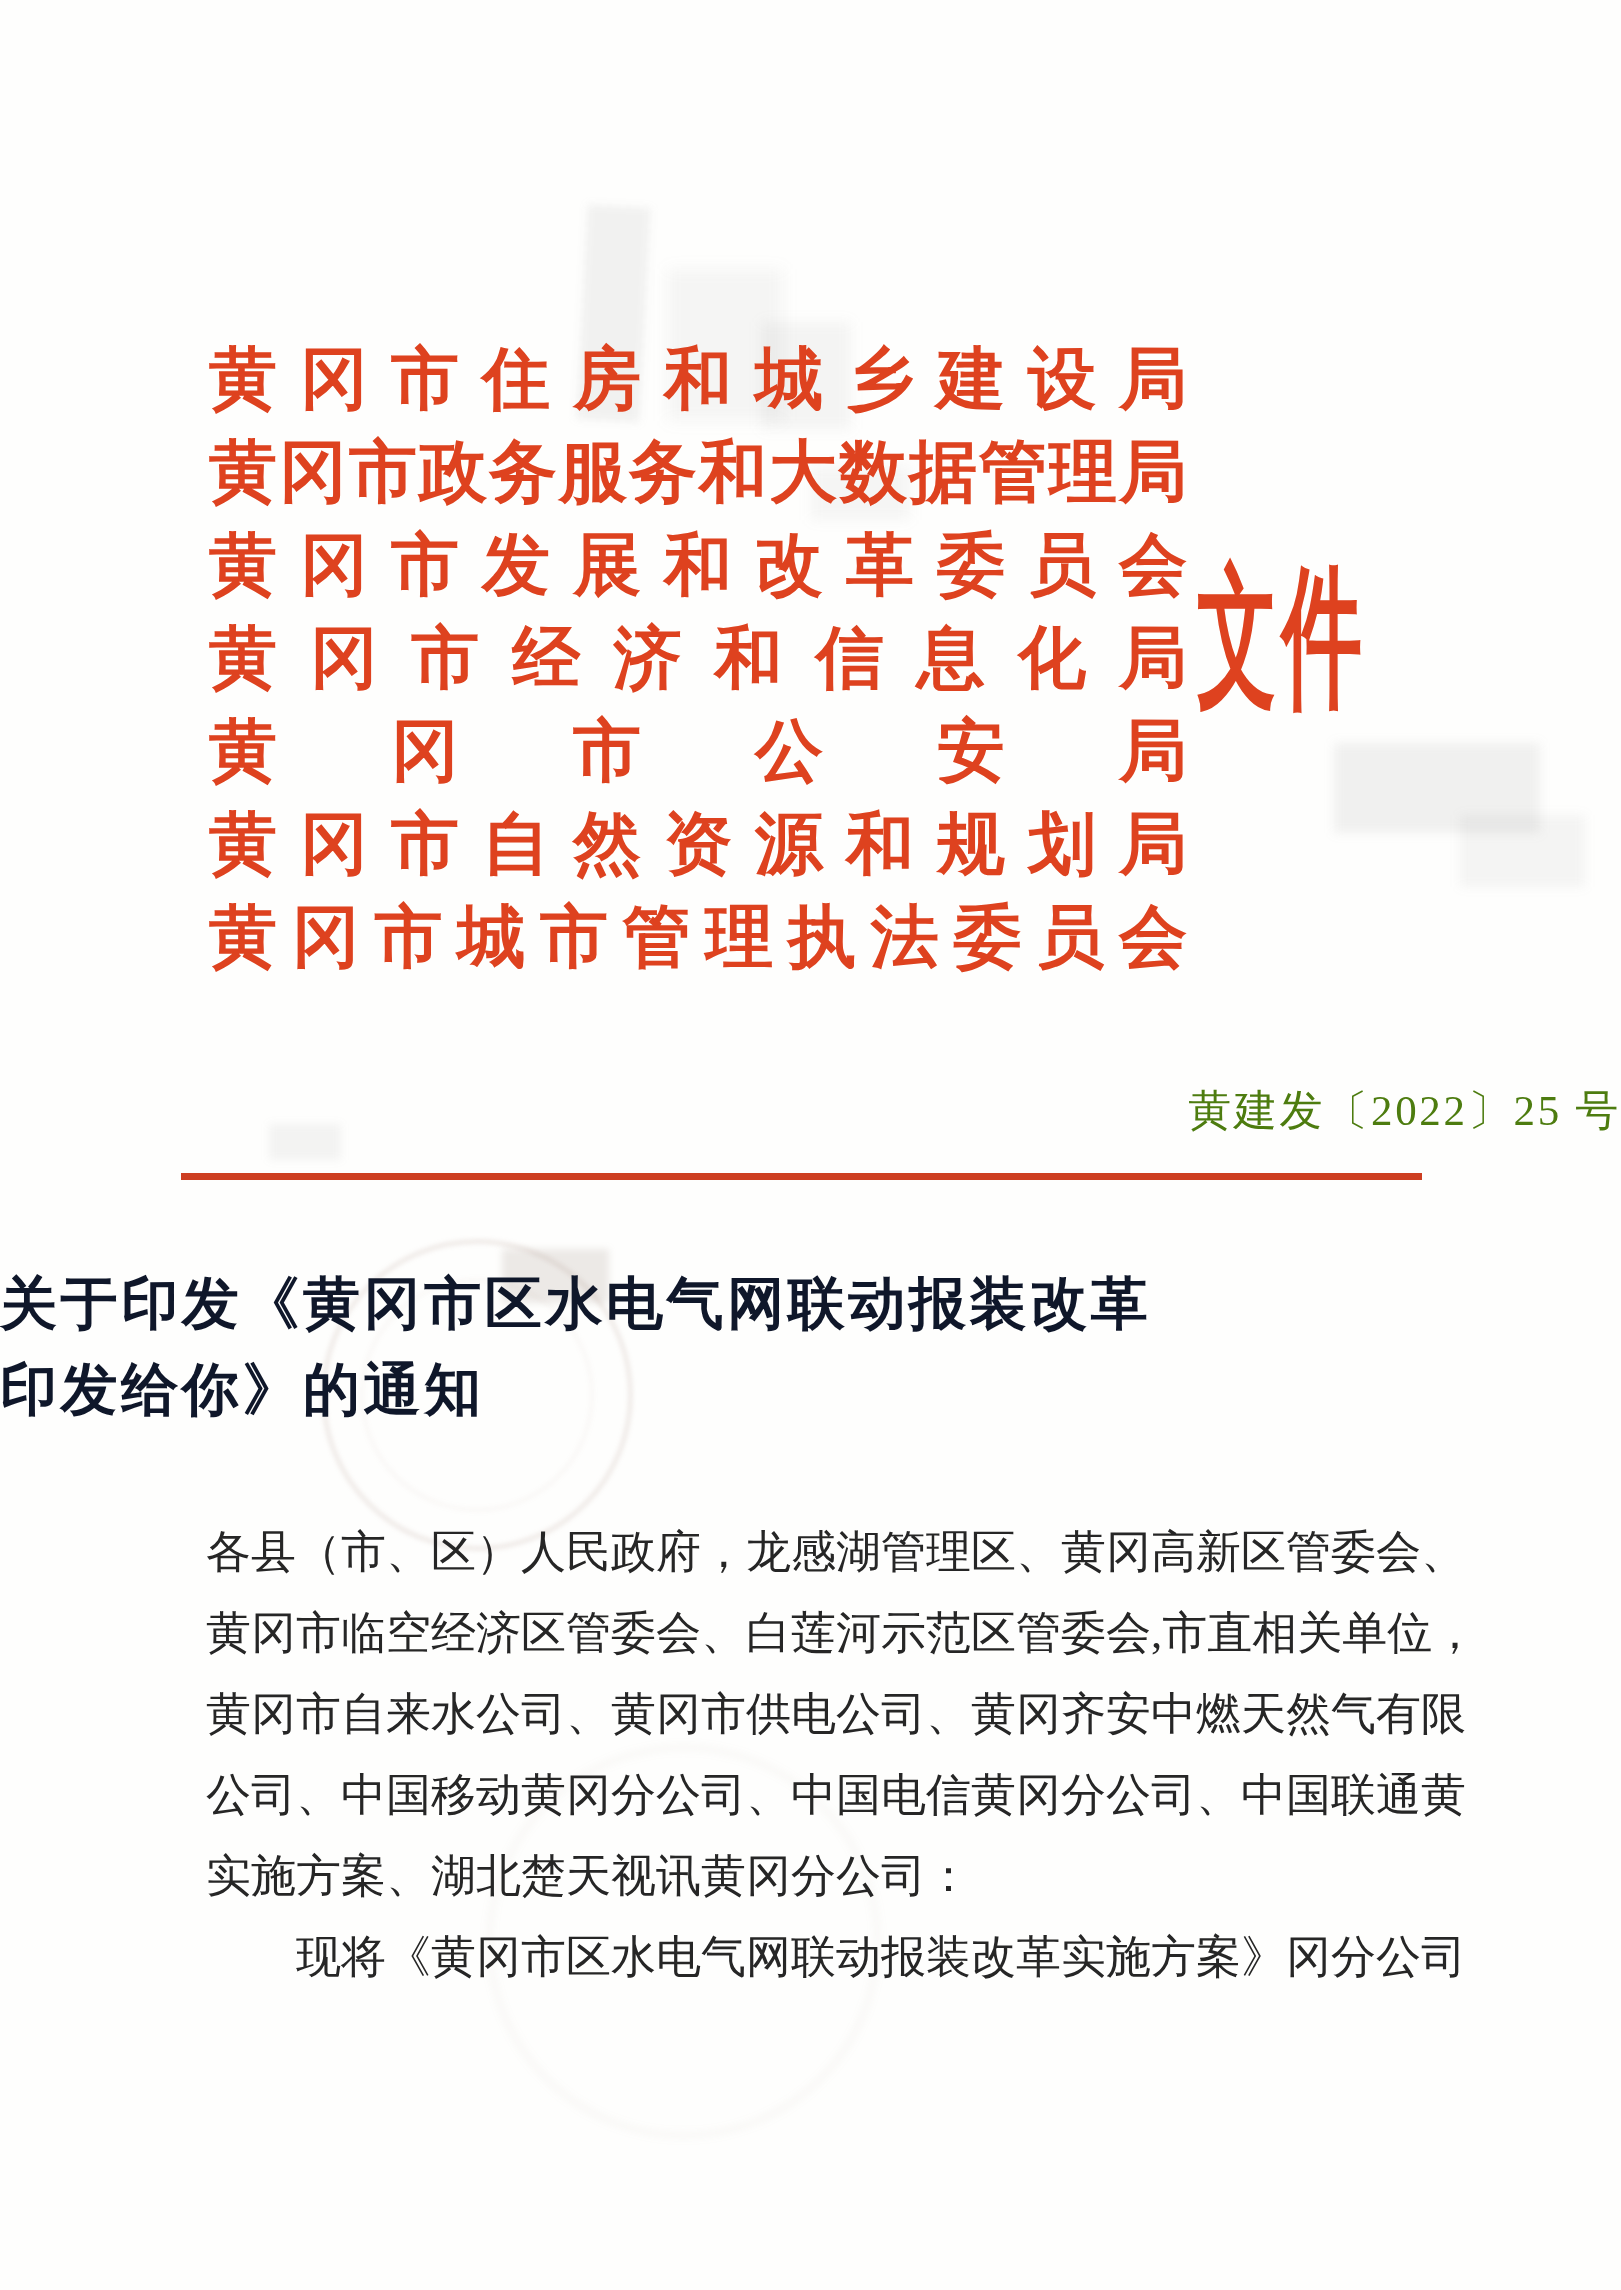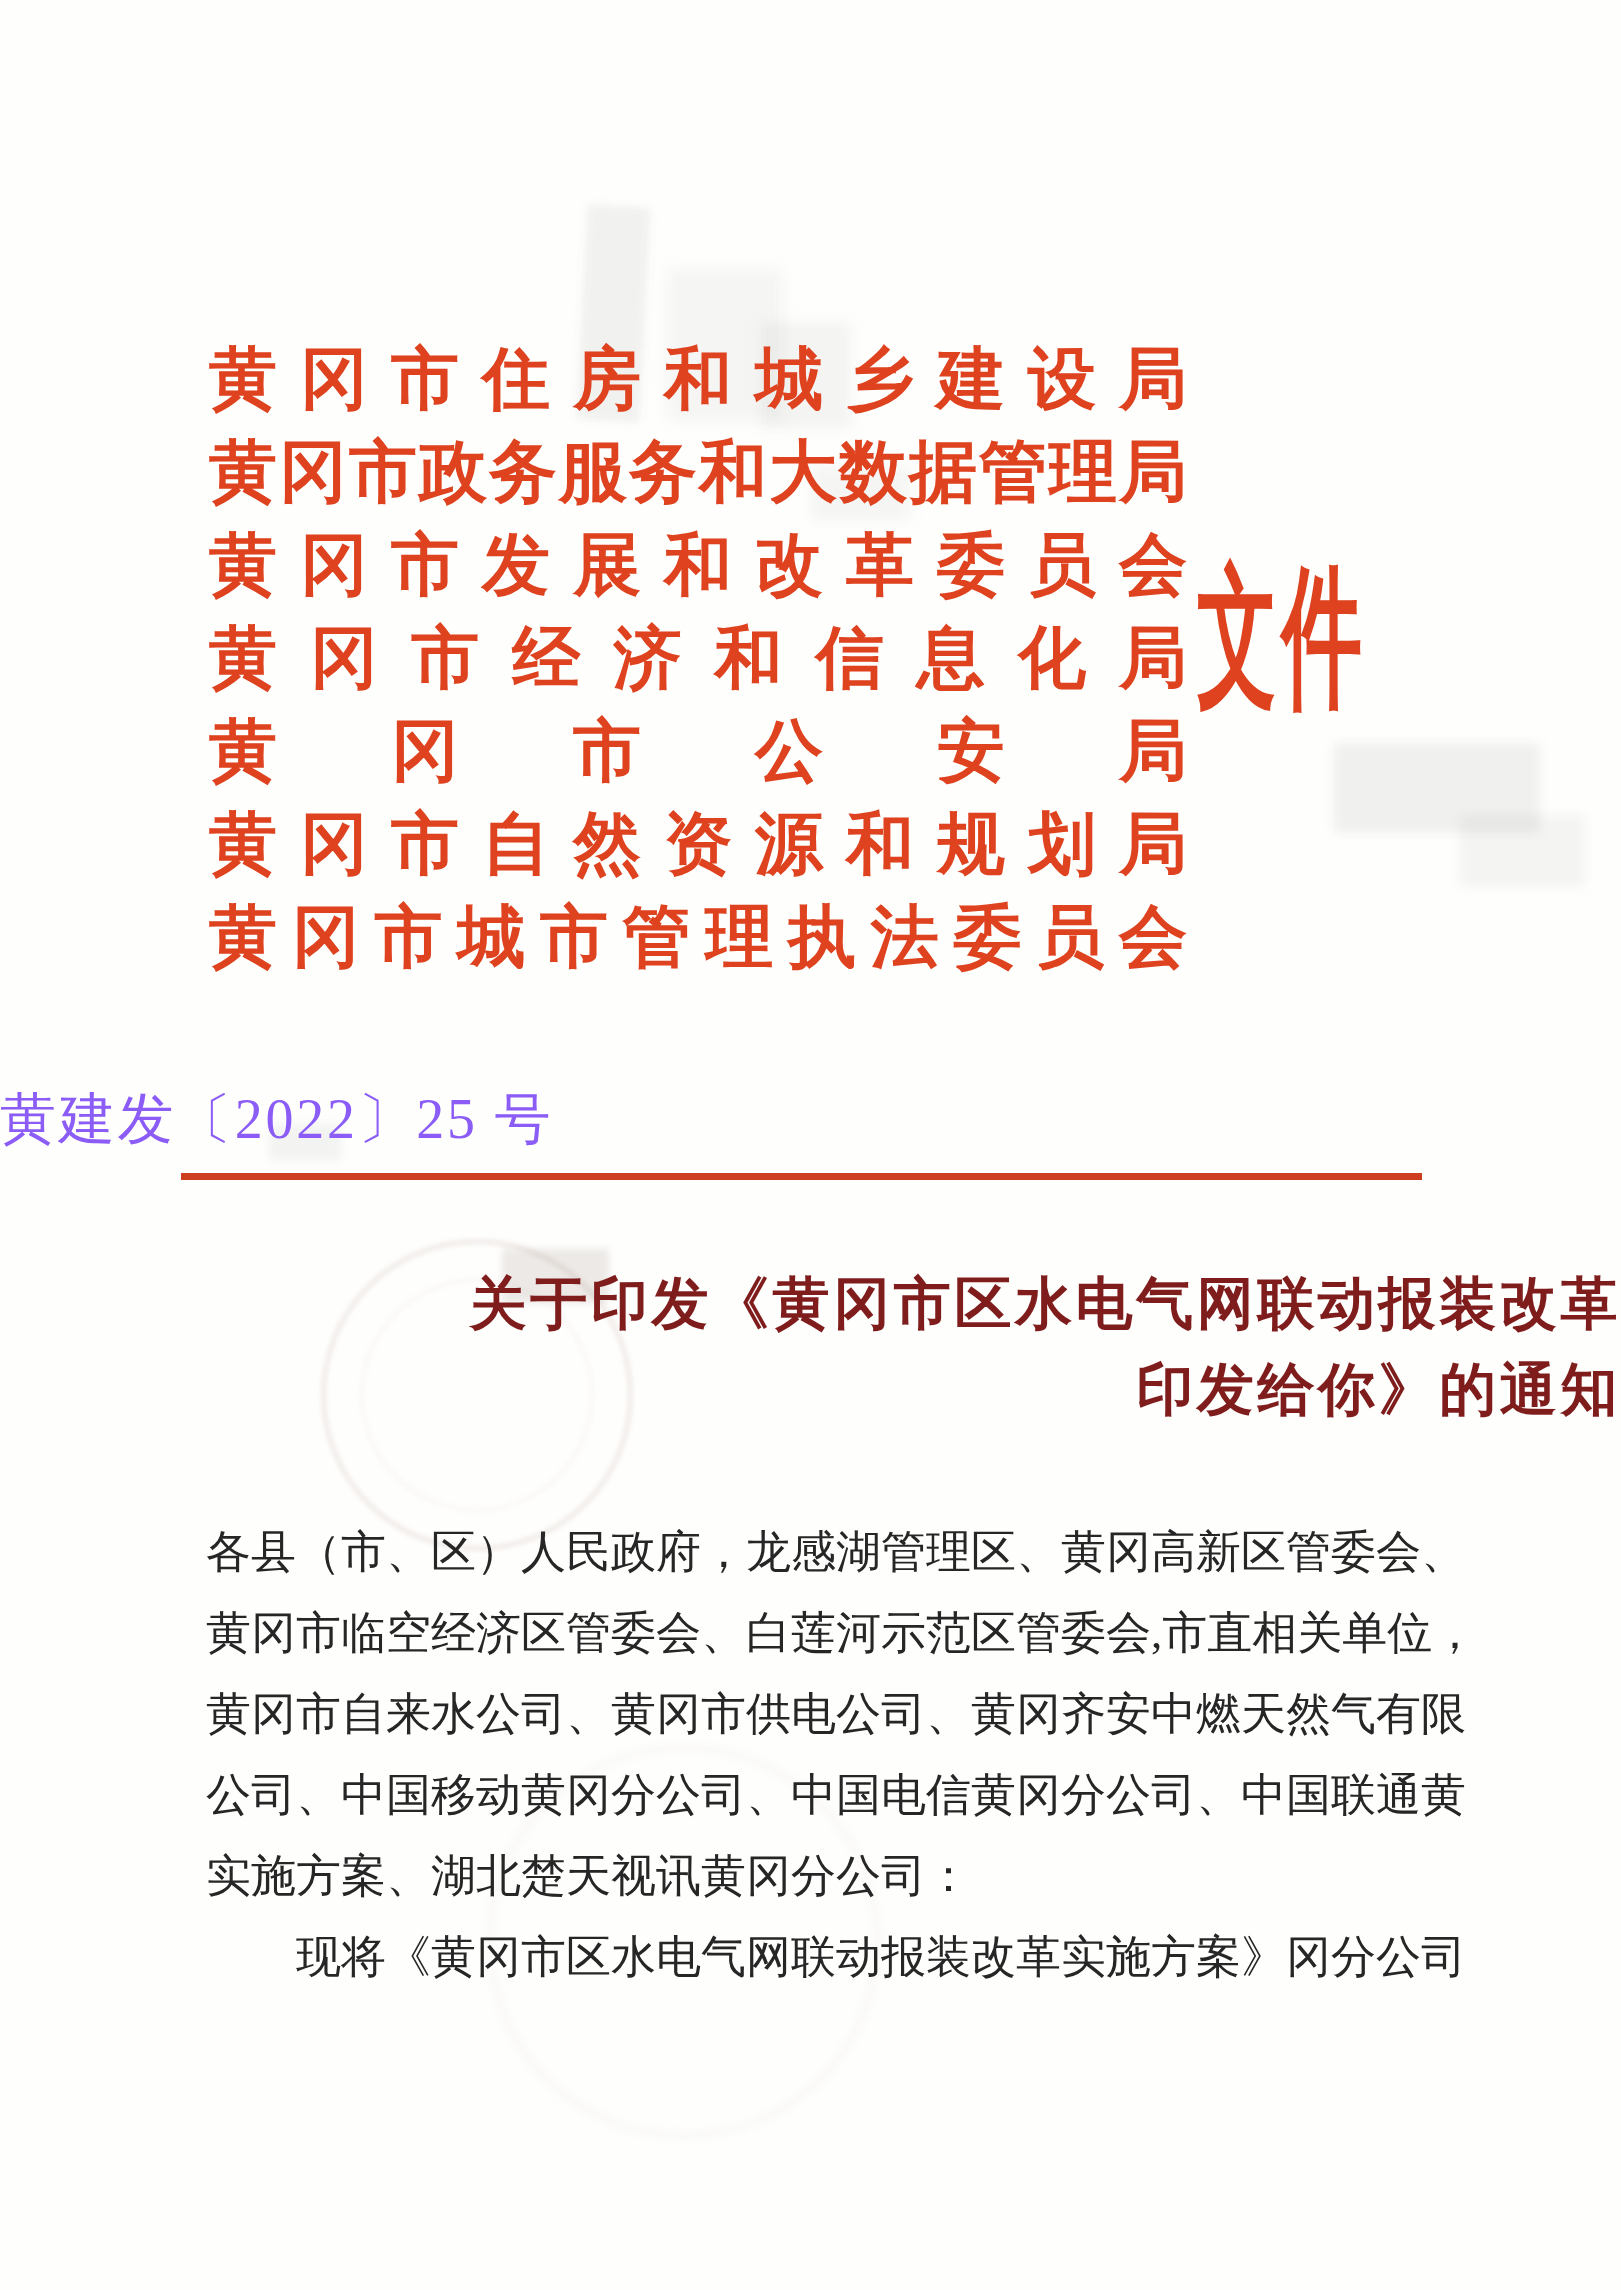--- a/index.html
+++ b/index.html
@@ -27,36 +27,36 @@
     position:absolute;left:1197px;top:561px;
     font-size:154px;font-weight:bold;line-height:1;
     letter-spacing:9px;
     color:var(--accent,#de421f);
     transform:scaleX(.52);transform-origin:left top;
     white-space:nowrap;
   }
   
   .doc-number{
     position:absolute;left:0;right:0;top:1082px;
-    text-align:left;
-    font-size:56px;letter-spacing:2.7px;
-    color:#8b5cf6;
+    text-align:right;
+    font-size:43px;letter-spacing:2.7px;
+    color:#4d7c0f;
   }
   
   .red-rule{
     position:absolute;left:181px;top:1173px;
     width:1241px;height:7.2px;
     background:var(--rule,#cd3e21);
   }
   
   .doc-title{
     position:absolute;left:0;right:0;top:1261px;
-    text-align:right;
+    text-align:left;
     font-size:57px;font-weight:bold;letter-spacing:3.6px;
-    line-height:86px;color:#7f1d1d;
+    line-height:86px;color:#0f172a;
   }
   
   .doc-body{
     position:absolute;left:206px;top:1512px;width:1209px;
     font-size:45px;color:#262626;
   }
   .body-line{
     height:81px;line-height:81px;white-space:nowrap;
   }
   .body-line.jc{

